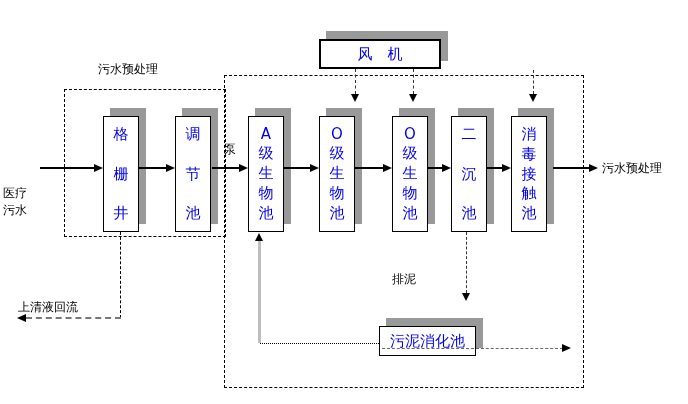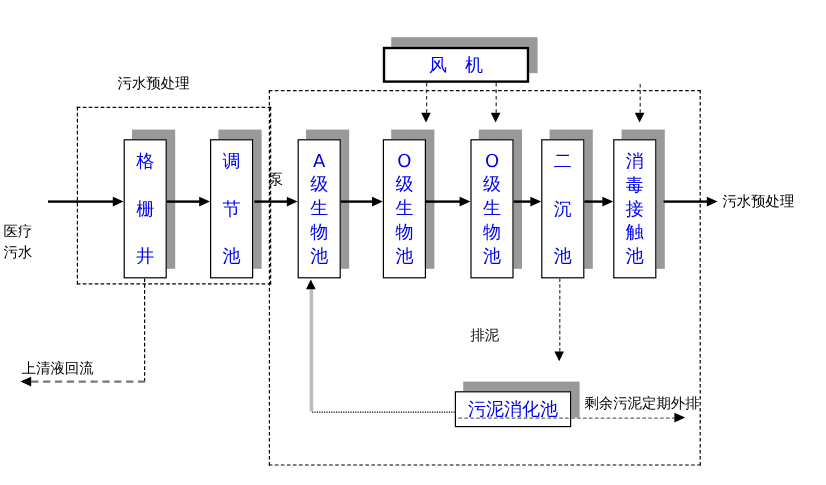--- a/index.html
+++ b/index.html
@@ -50,21 +50,20 @@
 
   <div class="abs dashed-box" style="left:64px;top:89px;width:160px;height:146px;"></div>
 
   <div class="abs lbl" style="left:98px;top:61px;">污水预处理</div>
   <div class="abs lbl" style="left:3px;top:139px;margin-top:46px;">医疗
 污水</div>
   <div class="abs lbl" style="left:224px;top:141px;">泵</div>
   <div class="abs lbl" style="left:602px;top:160px;">污水预处理</div>
   <div class="abs lbl" style="left:18px;top:299px;">上清液回流</div>
   <div class="abs lbl" style="left:392px;top:271px;">排泥</div>
-  <div class="abs lbl" style="left:487px;top:328px;">剩余污泥定期外排</div>
 
   <div class="abs top-box" style="left:319px;top:39px;width:122px;height:30px;">
     <span>风　机</span>
   </div>
 
   <div class="abs tank" style="left:103px;top:116px;">
     <div class="tank-text">
         <span>格</span>
         <span>栅</span>
         <span>井</span>

